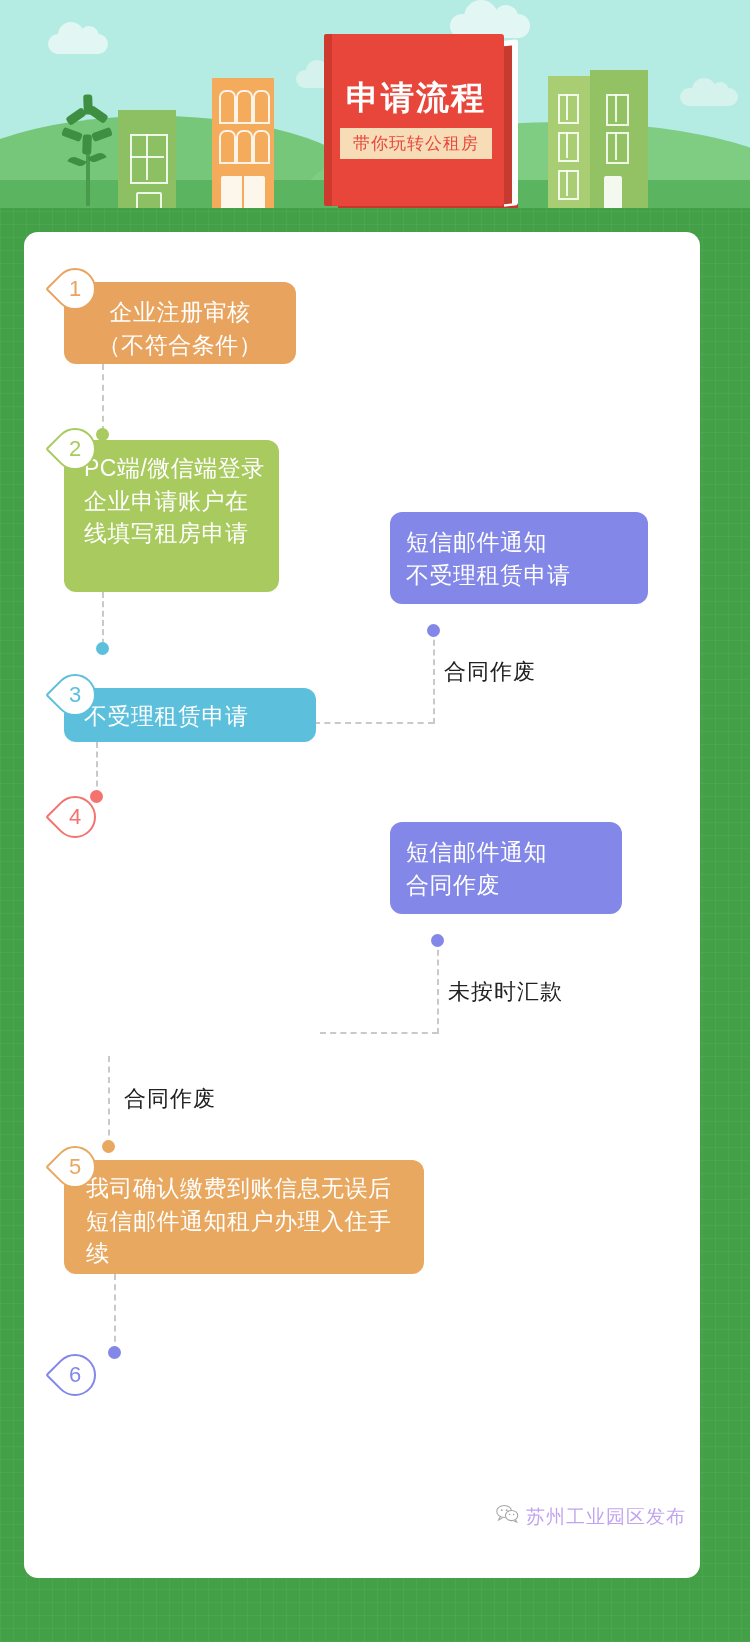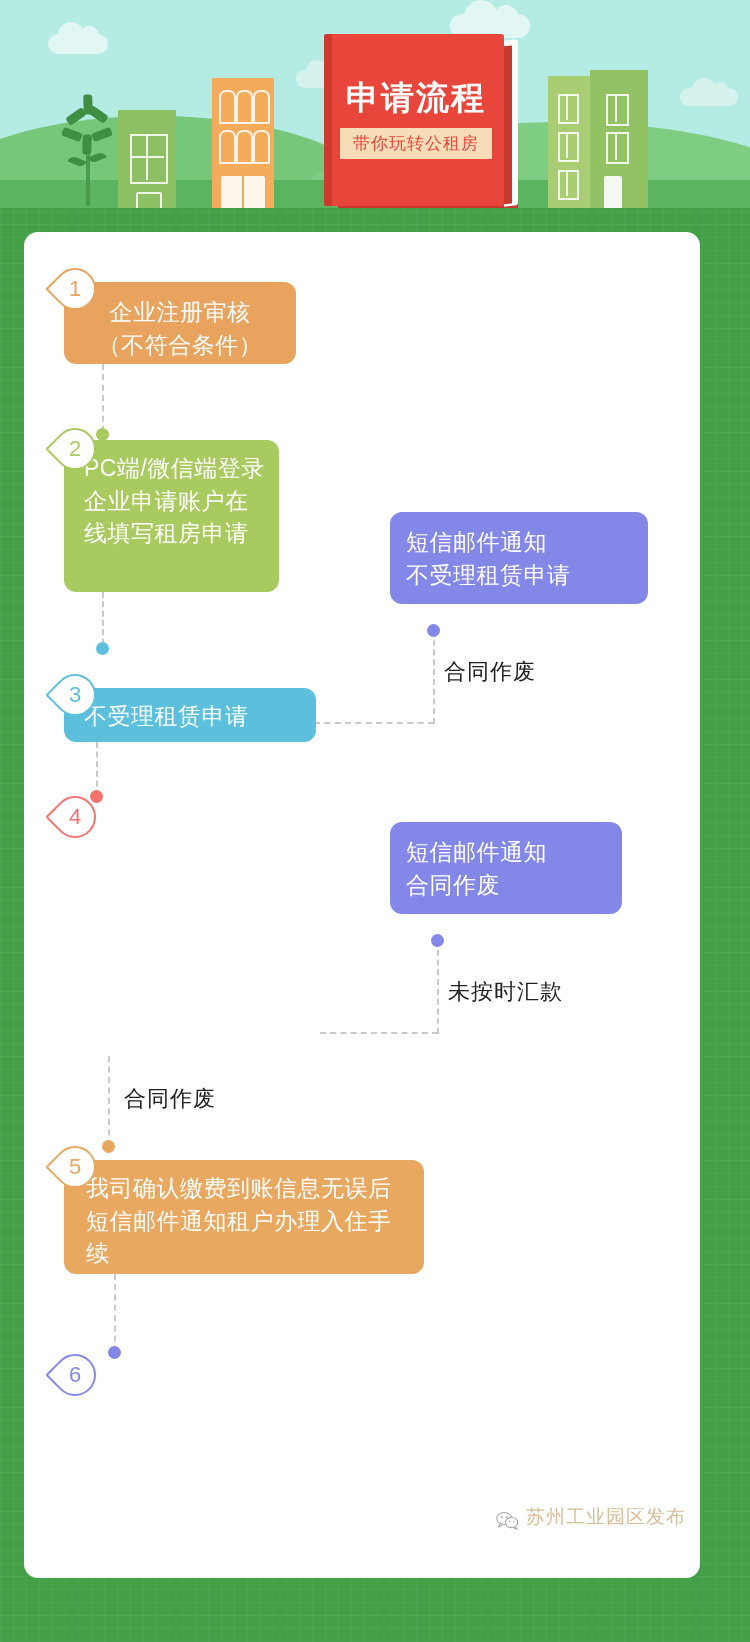--- a/index.html
+++ b/index.html
@@ -74,22 +74,22 @@
   .badge .num{position:absolute;left:0;top:0;width:42px;height:42px;display:flex;
     align-items:center;justify-content:center;font-size:22px;}
 
   .branch-label{position:absolute;color:#222;font-size:22px;letter-spacing:1px;}
 
   .vline{position:absolute;width:0;border-left:2px dashed #c9c9c9;}
   .hline{position:absolute;height:0;border-top:2px dashed #c9c9c9;}
   .dot{position:absolute;width:13px;height:13px;border-radius:50%;}
 
   
-  .wm{position:absolute;right:14px;bottom:48px;display:flex;align-items:flex-end;gap:7px;
-    opacity:.42;color:#a16207;font-size:19px;letter-spacing:1px;}
+  .wm{position:absolute;right:14px;bottom:48px;display:flex;align-items:flex-start;gap:7px;
+    opacity:.42;color:#6d28d9;font-size:19px;letter-spacing:1px;}
   .wm-ico{width:23px;height:19px;position:relative;}
 </style>
 </head>
 <body>
 
 <div class="field"></div>
 
 <div class="hero">
   <div class="hill hill-a"></div>
   <div class="hill hill-b"></div>

